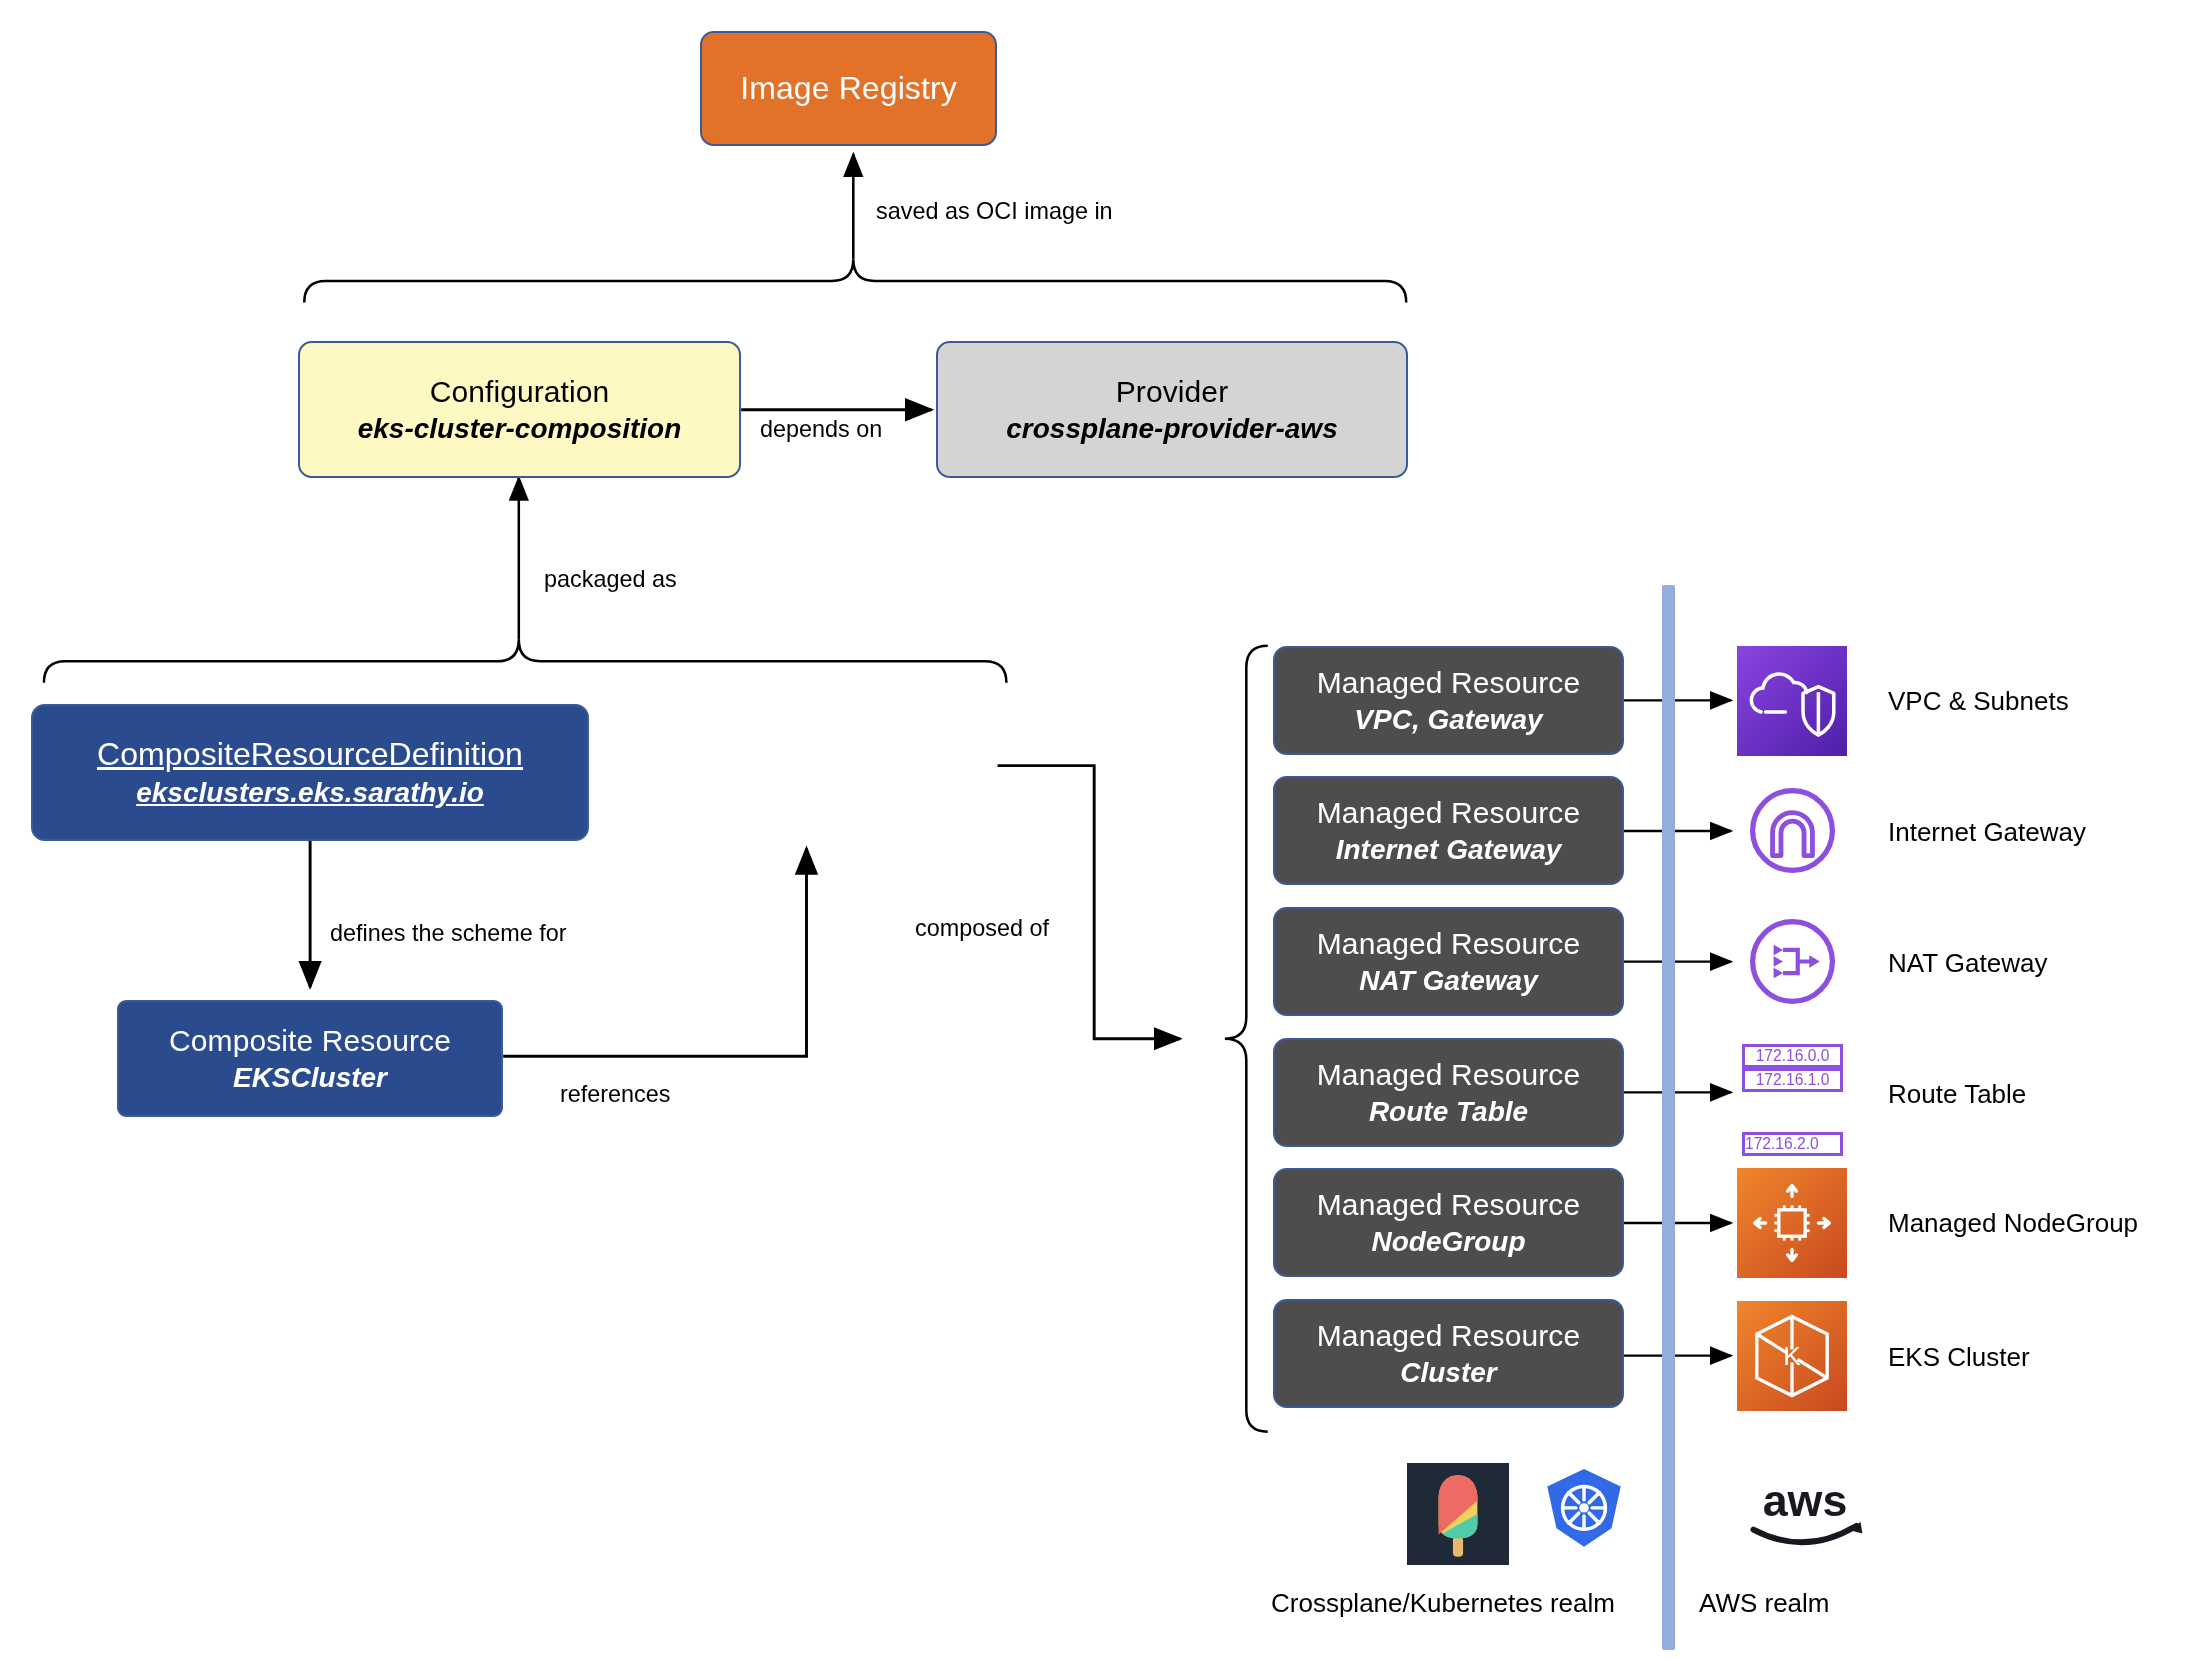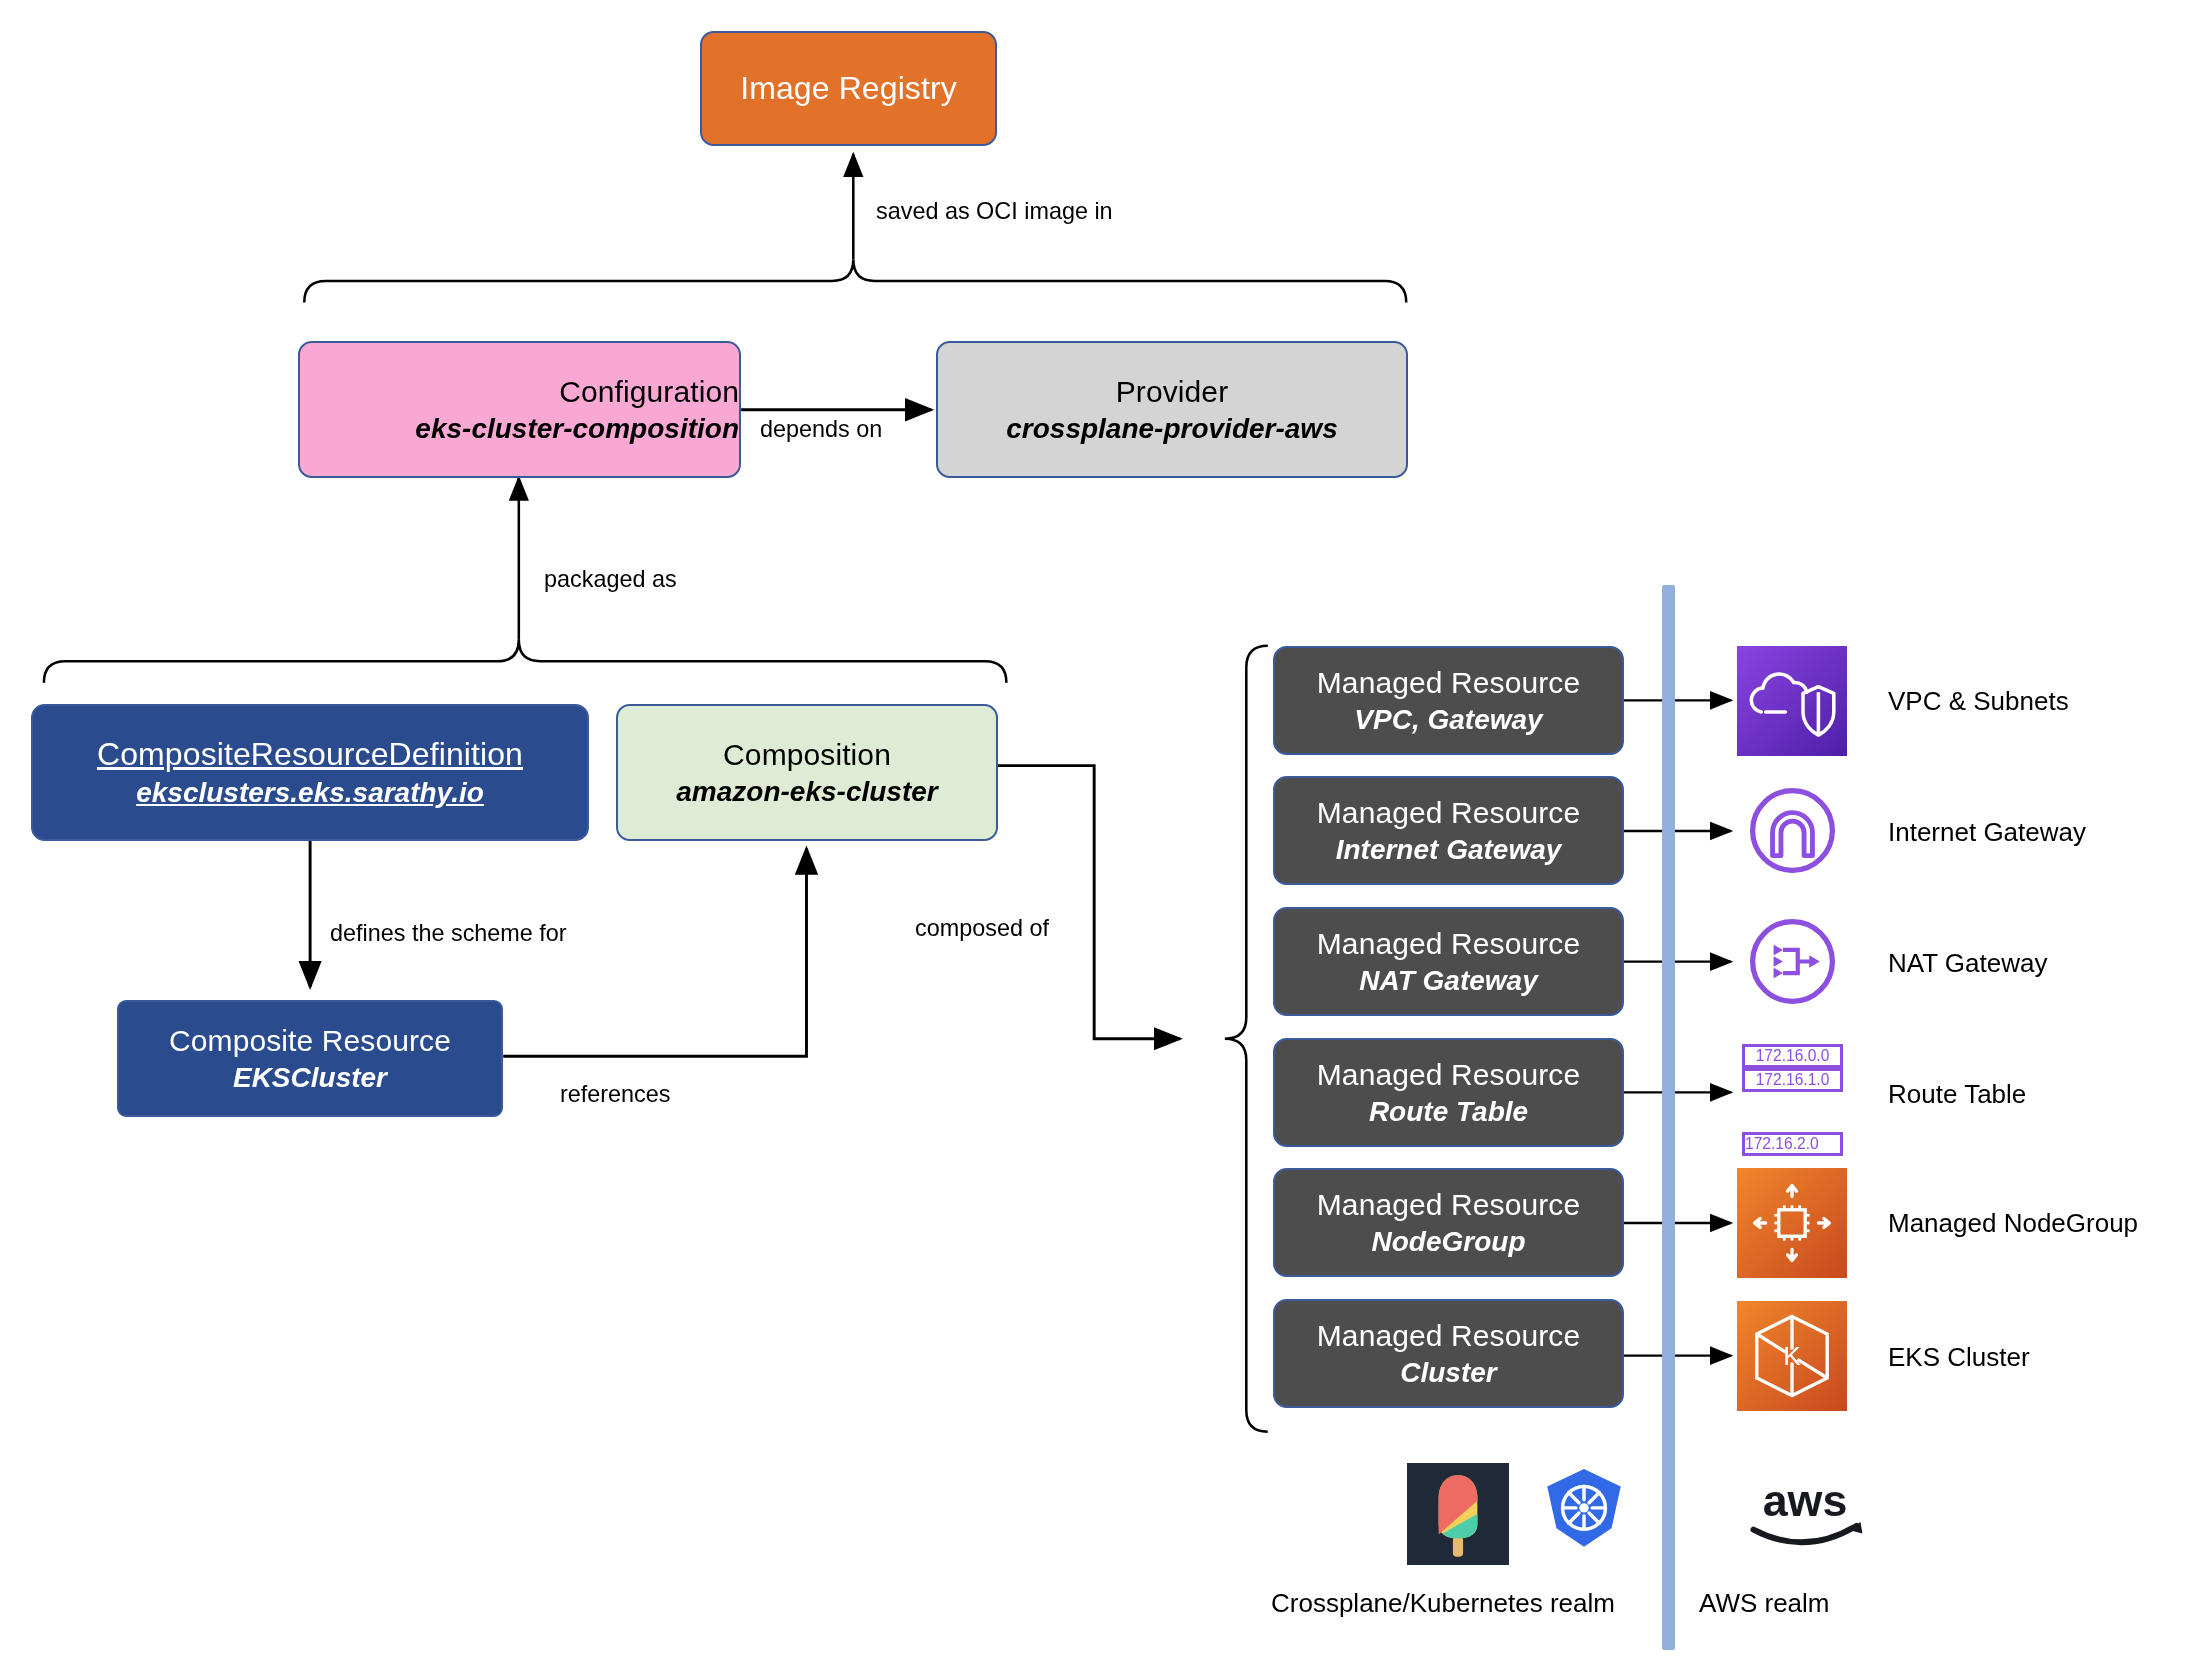--- a/index.html
+++ b/index.html
@@ -9,21 +9,21 @@
   svg.layer{position:absolute;left:0;top:0;width:2202px;height:1660px;pointer-events:none;}
 
   .node{position:absolute;box-sizing:border-box;border:2.9px solid #3a5a9b;
         border-radius:13.7px;display:flex;flex-direction:column;align-items:center;
         justify-content:center;text-align:center;line-height:1.12;}
   .node .t1{font-size:30px;font-weight:400;letter-spacing:0.1px;}
   .node .t2{font-size:28px;font-style:italic;font-weight:700;margin-top:3.9px;}
 
   .n-registry{background:#e2712a;color:#fff;}
   .n-registry .t1{font-size:32px;}
-  .n-config{background:#f9a8d4;color:#000;align-items:flex-end;}
+  .n-config{background:#fef9c3;color:#000;}
   .n-provider{background:#d4d4d4;color:#000;}
   .n-xrd{background:#2b4b8f;color:#fff;text-decoration:underline;}
   .n-xrd .t1{font-size:32px;}
   .n-composition{background:#dfecd5;color:#000;}
   .n-xr{background:#2b4b8f;color:#fff;border-radius:9px;}
   .n-mr{background:#4d4d4d;color:#fff;}
   .n-mr .t1{font-size:30px;}
   .n-mr .t2{font-size:28px;}
 
   .edge-label{position:absolute;font-size:23.4px;color:#000;white-space:nowrap;}
@@ -84,24 +84,20 @@
   <div class="node n-provider" style="left:936px;top:341px;width:472px;height:137px;">
     <span class="t1">Provider</span>
     <span class="t2">crossplane-provider-aws</span>
   </div>
 
   <div class="node n-xrd" style="left:31px;top:704px;width:558px;height:137px;">
     <span class="t1">CompositeResourceDefinition</span>
     <span class="t2">eksclusters.eks.sarathy.io</span>
   </div>
 
-  <div class="node n-composition" style="left:616px;top:704px;width:382px;height:137px;">
-    <span class="t1">Composition</span>
-    <span class="t2">amazon-eks-cluster</span>
-  </div>
 
   <div class="node n-xr" style="left:117px;top:1000px;width:386px;height:117px;">
     <span class="t1">Composite Resource</span>
     <span class="t2">EKSCluster</span>
   </div>
 
   <div class="node n-mr" style="left:1273px;top:646px;width:351px;height:109px;">
     <span class="t1">Managed Resource</span>
     <span class="t2">VPC, Gateway</span>
   </div>

